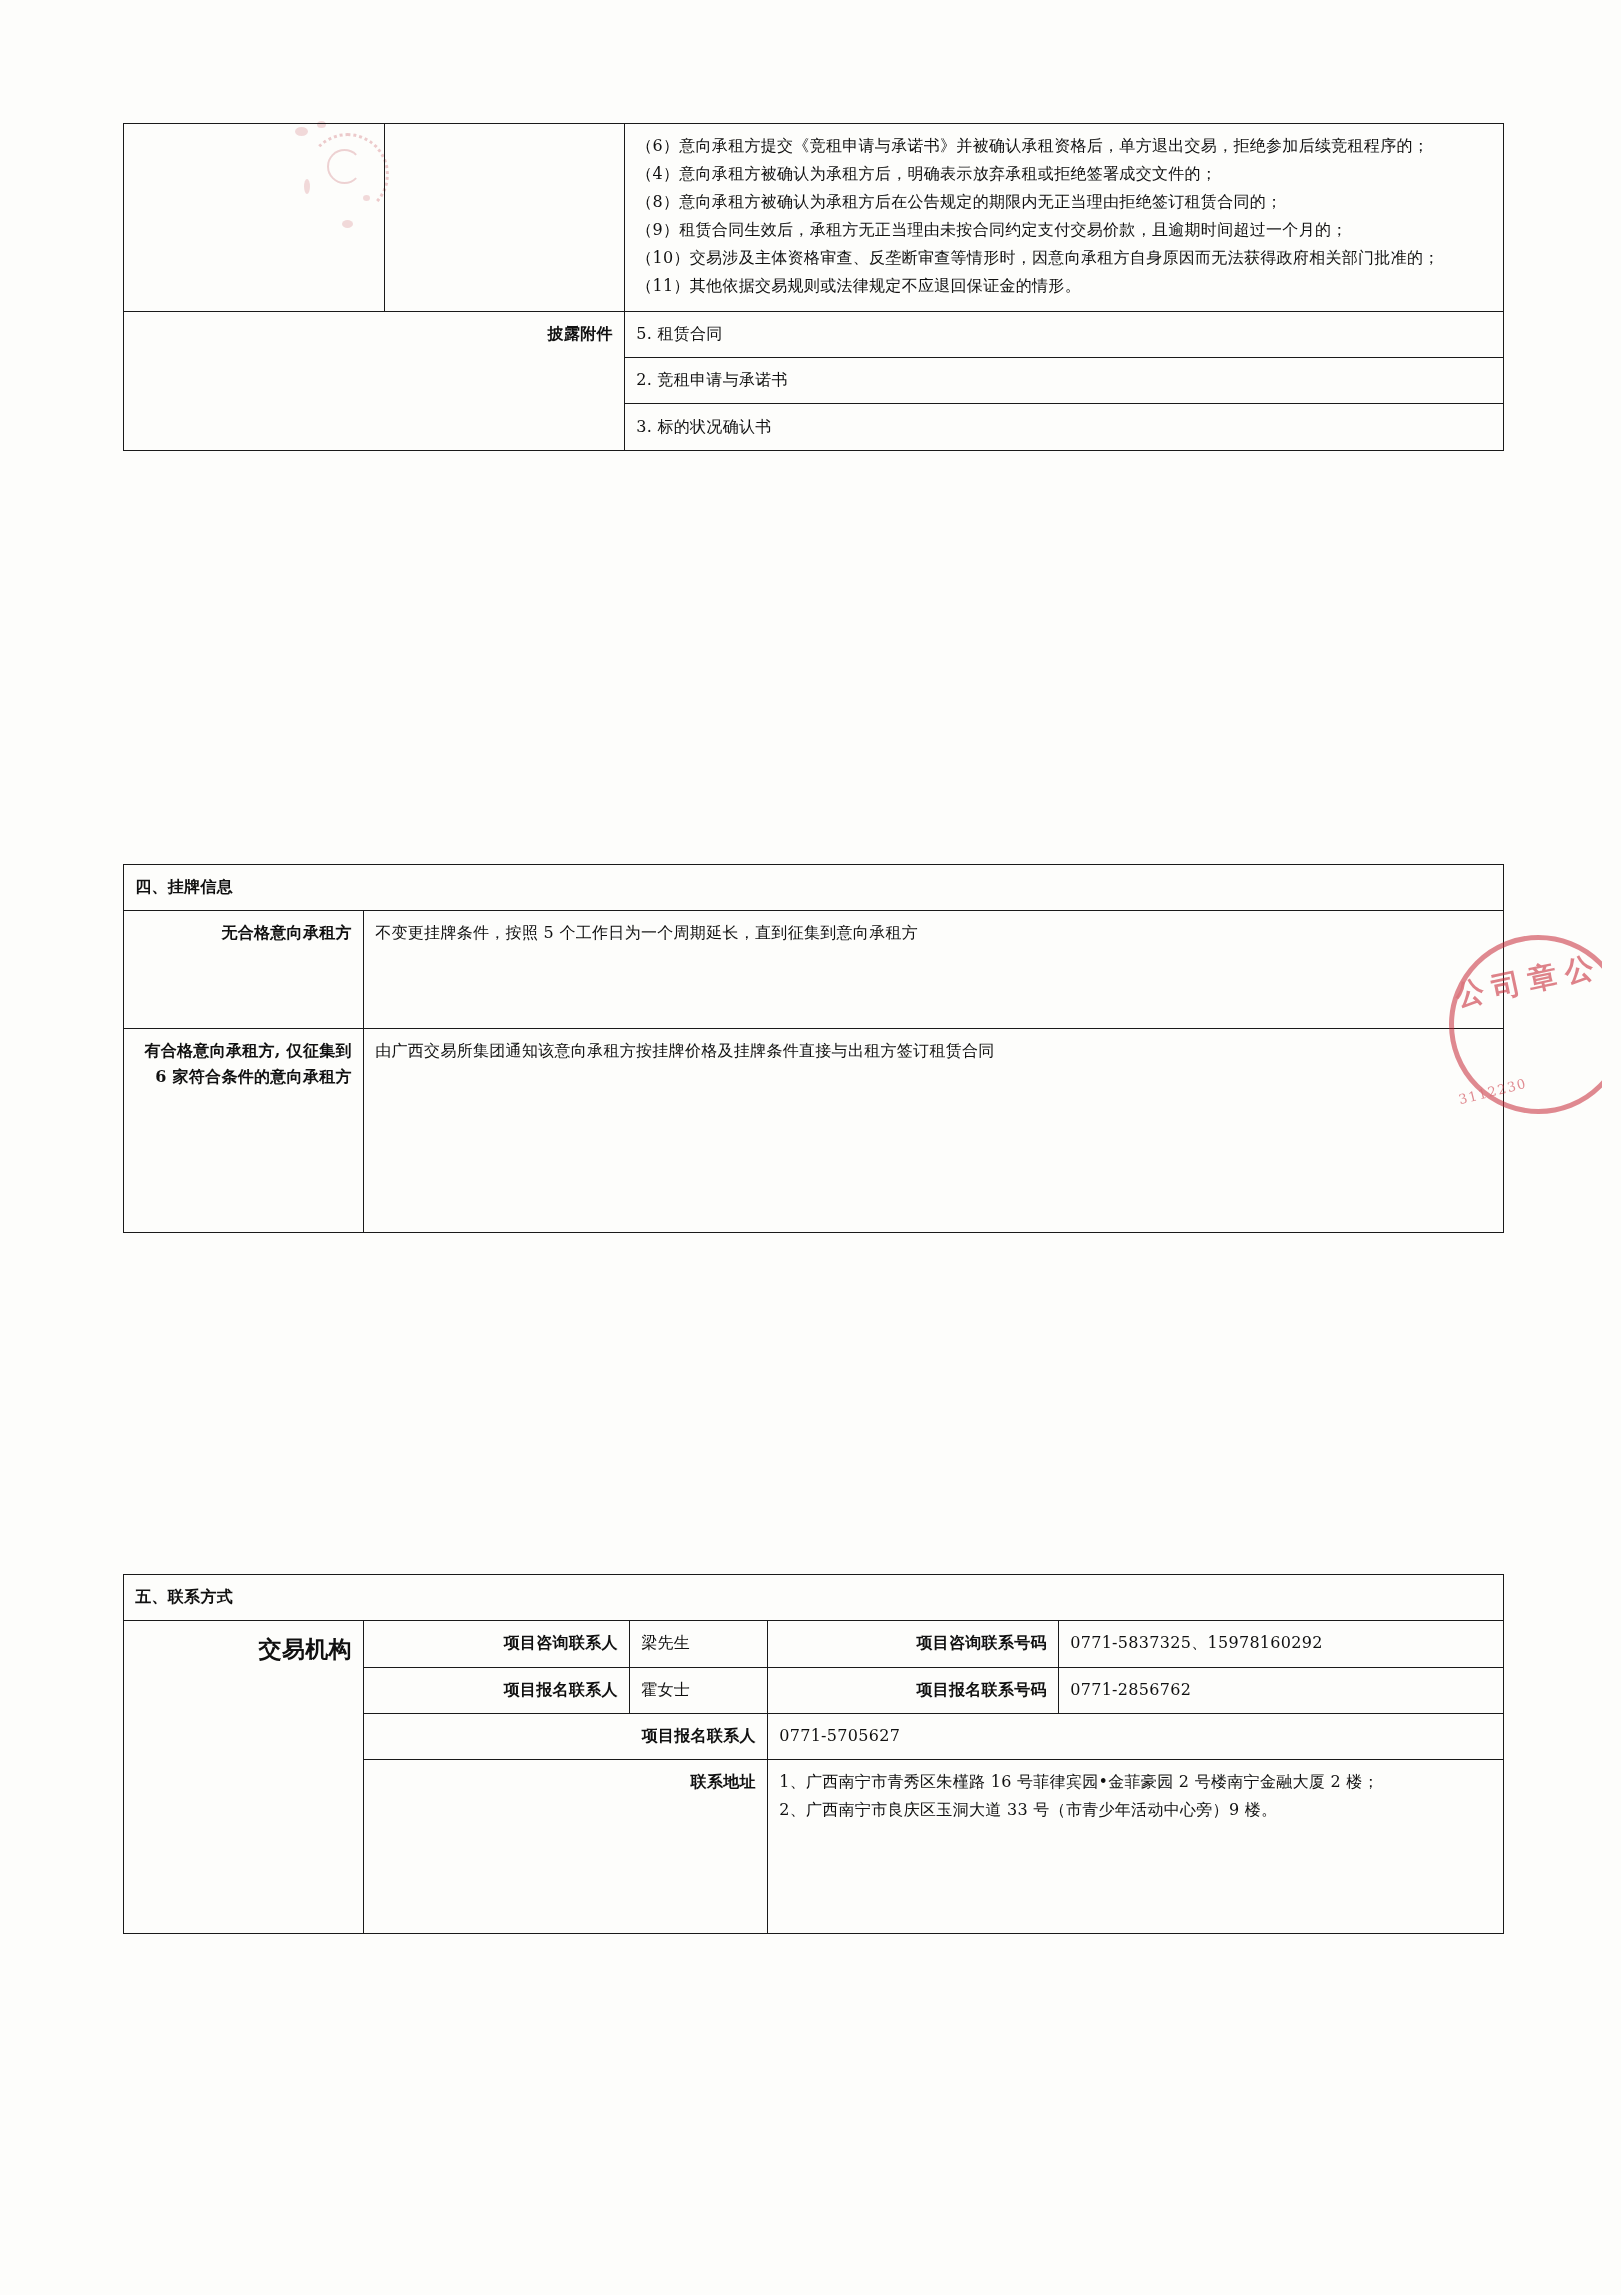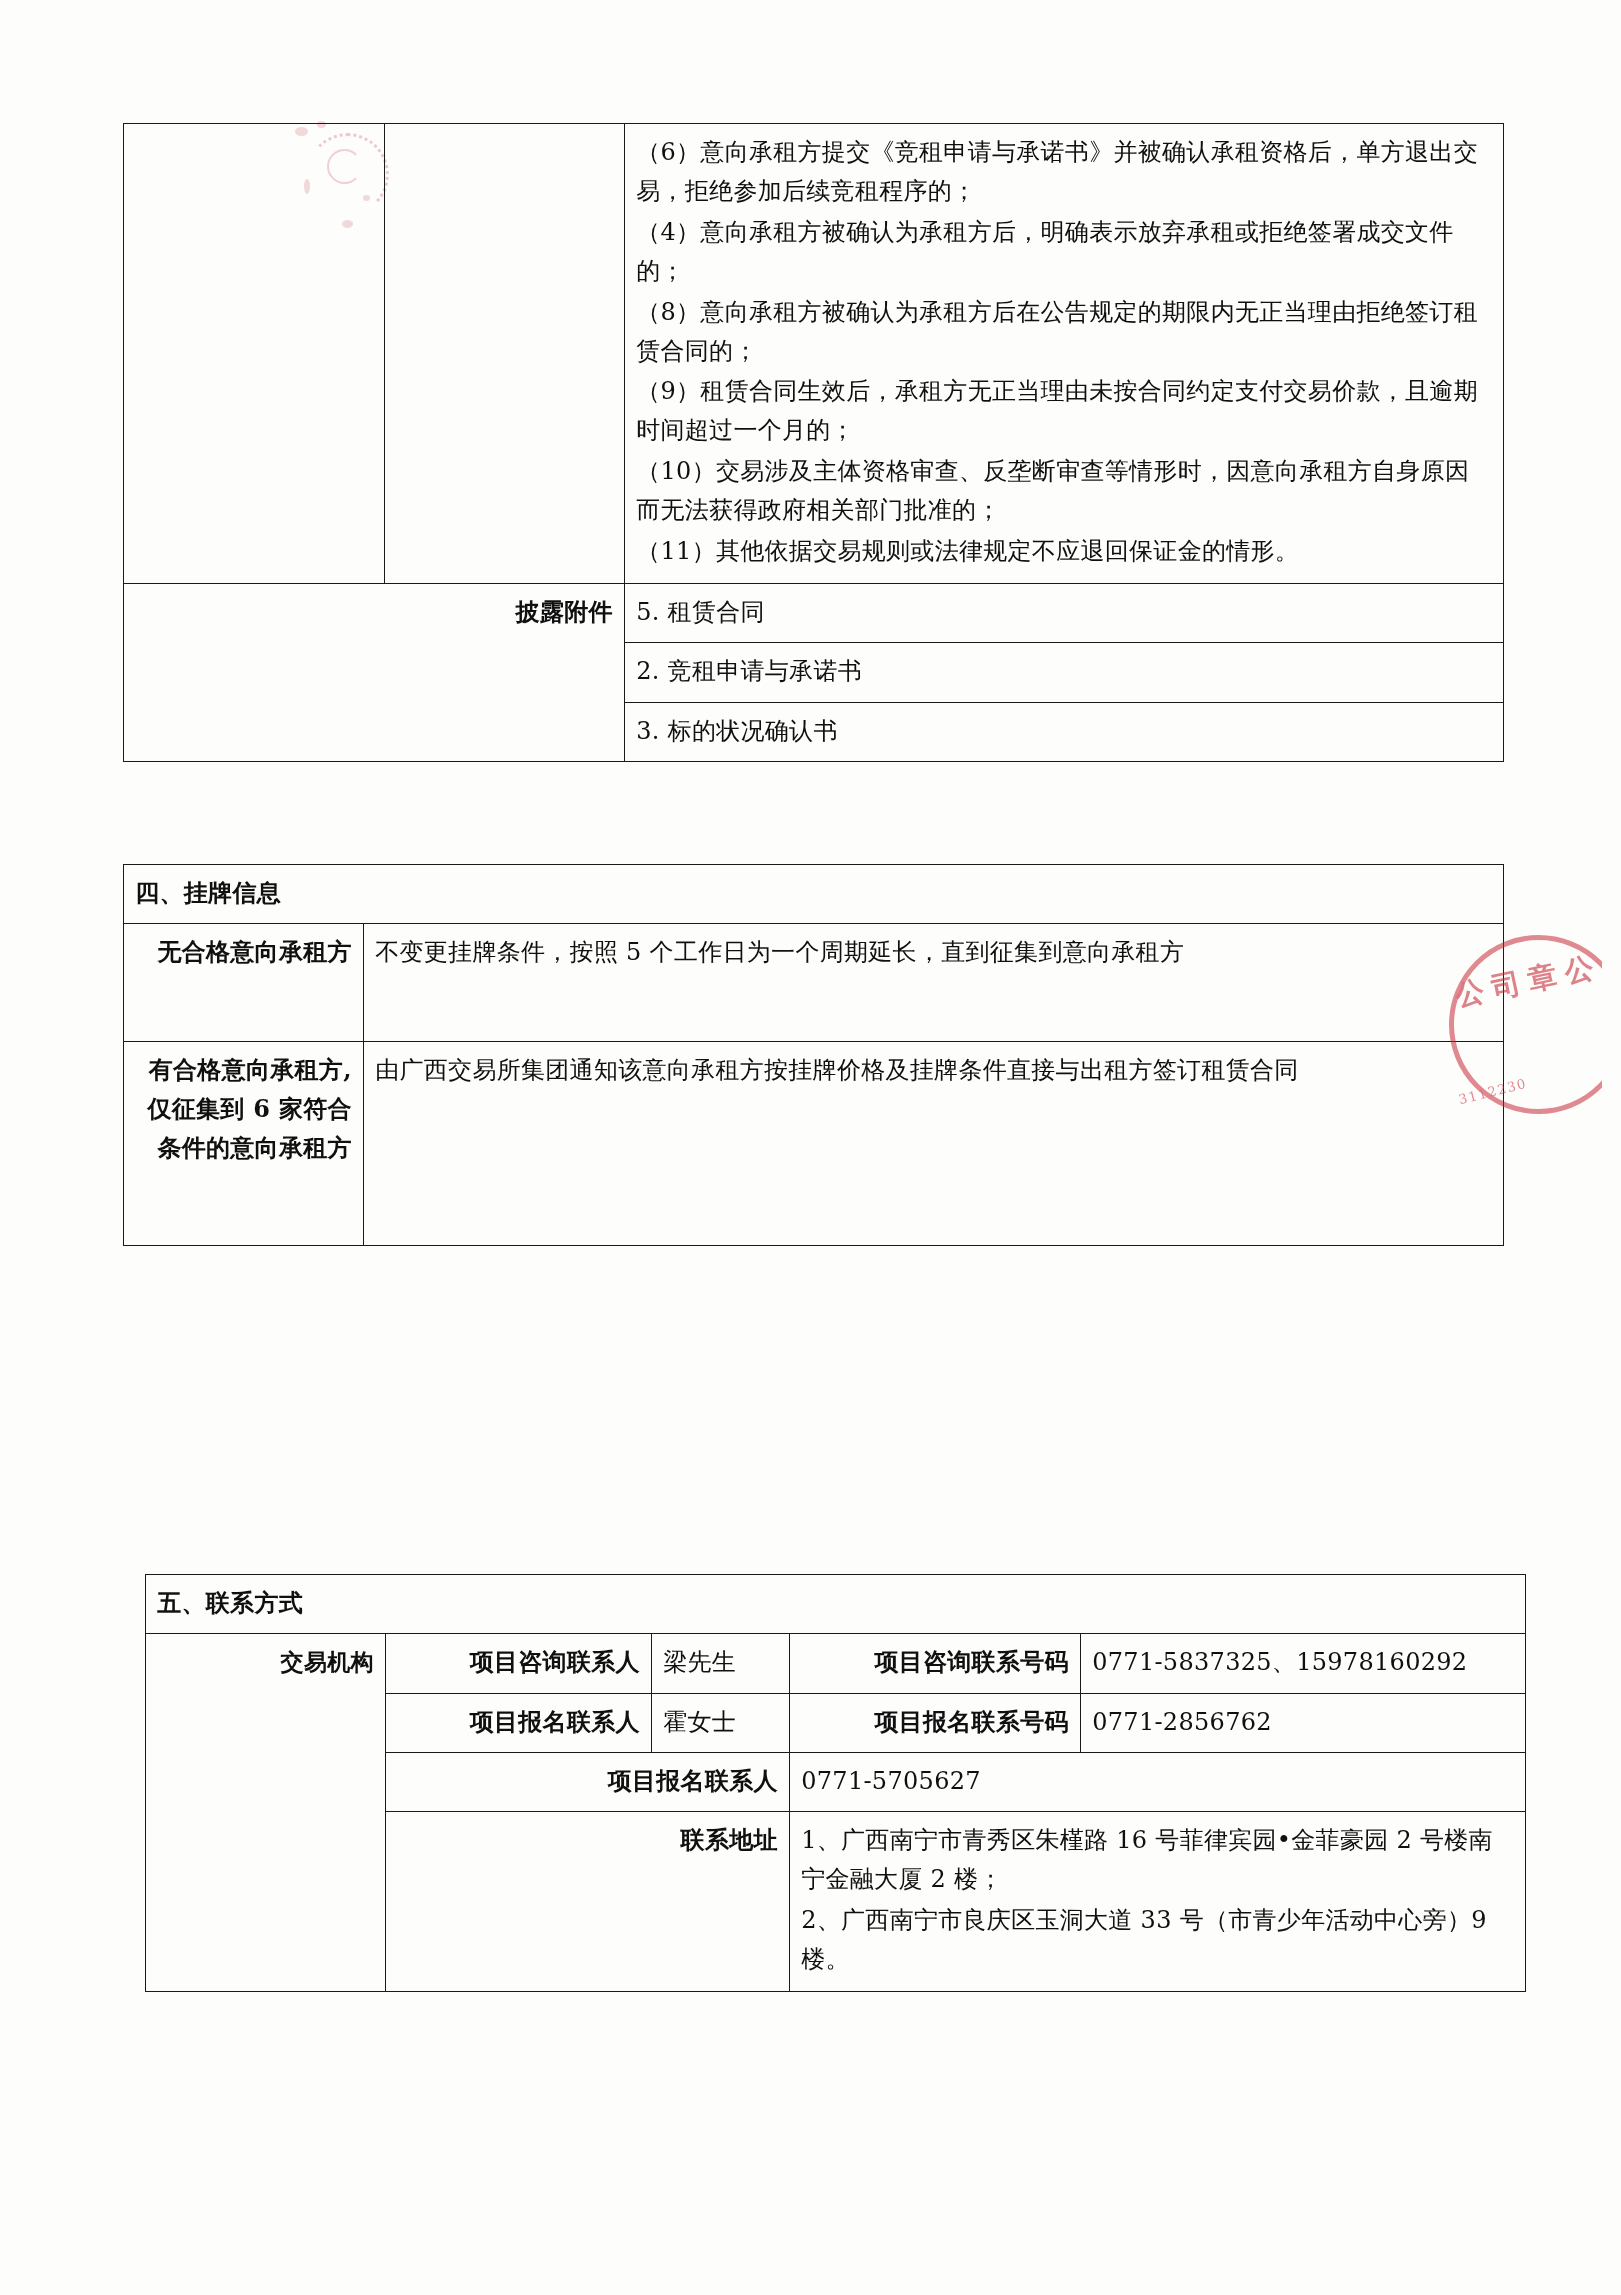--- a/index.html
+++ b/index.html
@@ -27,21 +27,21 @@
   table.doc {
     border-collapse: collapse;
     table-layout: fixed;
     position: absolute;
     background: transparent;
   }
   table.doc td {
     border: 1px solid #1a1a1a;
     vertical-align: top;
     padding: 9.2px 11.2px 10.2px 11.2px;
-    font-size: 24px;
+    font-size: 16px;
     line-height: 1.62;
     letter-spacing: 0.3px;
   }
   td.mid { vertical-align: middle; }
   td.center { text-align: right; }
   td.bold { font-weight: bold; }
   .indent-block p {
     margin: 0 0 2px 0;
     text-indent: 0;
   }
@@ -189,21 +189,21 @@
   </table>
 
   <div class="stamp stamp-red">
     <div class="clip">
       <div class="ring"></div>
       <div class="txt">公司章公</div>
       <div class="code">3112230</div>
     </div>
   </div>
 
-  <table class="doc" style="left:123px; top:1574px; width:1380px;margin-left:22px;">
+  <table class="doc" style="left:123px; top:1574px; width:1380px;">
     <colgroup>
       <col style="width:240px">
       <col style="width:266px">
       <col style="width:138px">
       <col style="width:291px">
       <col style="width:445px">
     </colgroup>
     <tbody>
       <tr>
         <td colspan="5" class="section-head">五、联系方式</td>

